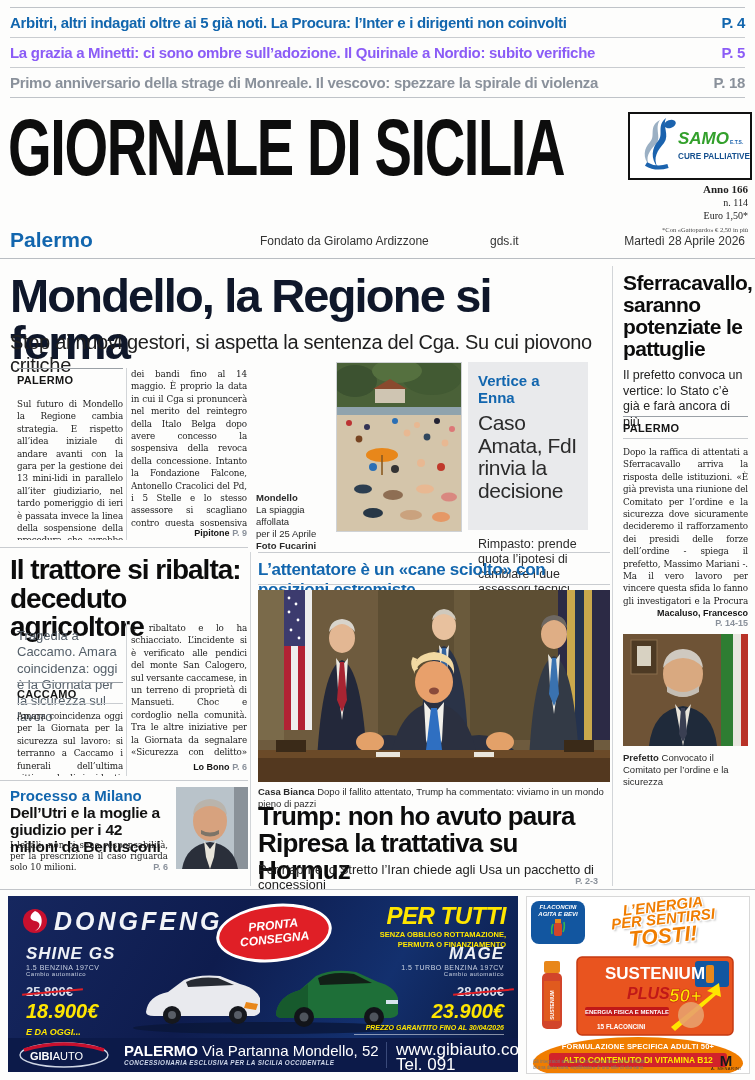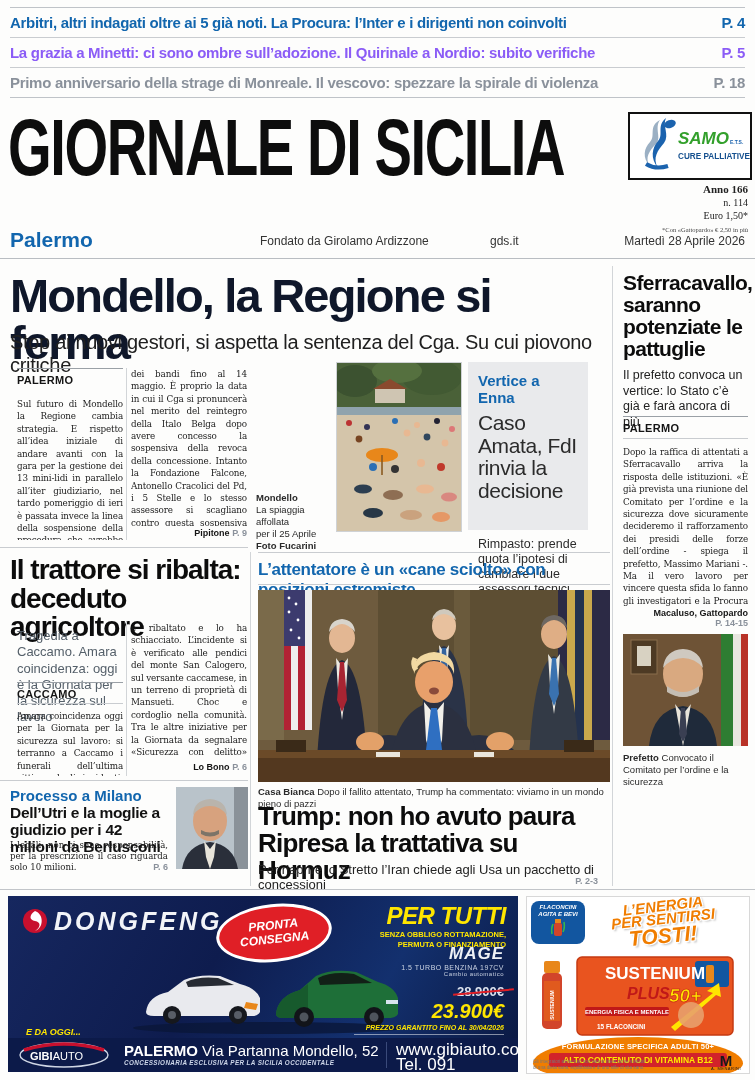--- a/index.html
+++ b/index.html
@@ -206,21 +206,21 @@
 
   <div class="abs vrule" style="left:612px;top:266px;height:620px;"></div>
 
   <div class="abs side-hl" style="left:623px;top:272px;width:125px;">Sferracavallo, saranno potenziate le pattuglie</div>
   <div class="abs side-sub" style="left:623px;top:368px;width:125px;">Il prefetto convoca un vertice: lo Stato c’è già e farà ancora di più</div>
   <div class="abs rule" style="left:623px;width:125px;top:416px;border-color:#9aa0a6;"></div>
   <div class="abs kicker" style="left:623px;top:422px;">PALERMO</div>
   <div class="abs rule" style="left:623px;width:125px;top:438px;"></div>
   <div class="abs serif" style="left:623px;top:446px;width:125px;height:160px;overflow:hidden;">Dopo la raffica di attentati a Sferracavallo arriva la risposta delle istituzioni. «È già prevista una riunione del Comitato per l’ordine e la sicurezza dove sicuramente decideremo il rafforzamento dei presidi delle forze dell’ordine - spiega il prefetto, Massimo Mariani -. Ma il vero lavoro per vincere questa sfida lo fanno gli investigatori e la Procura che, sono sicuro, daranno in tempo utile le risposte giuste a questi atti criminali. La prevenzione è importante, ma è decisivo individuare i responsabili». Il Comune ha già predisposto il potenziamento delle pattuglie della polizia municipale.</div>
   <div class="abs byline" style="left:623px;top:608px;width:125px;">
-    <span>Macaluso, Gattopardo</span><br>
+    <span>Macaluso, Francesco</span><br>
     <span class="pg">P. 14-15</span>
   </div>
 
   <div class="abs" style="left:623px;top:634px;width:125px;height:112px;">
     <svg width="125" height="112" viewBox="0 0 125 112">
       <rect width="125" height="112" fill="#6e5336"></rect>
       <rect x="8" y="6" width="26" height="34" fill="#4d3a24" stroke="#8a6f4d"></rect>
       <rect x="14" y="12" width="14" height="20" fill="#d8d2c2"></rect>
       <rect x="98" y="0" width="12" height="112" fill="#2e7d32"></rect>
       <rect x="110" y="0" width="8" height="112" fill="#e8e6e0"></rect>
@@ -376,20 +376,27 @@
       <span>PRONTA</span>
       <span>CONSEGNA</span>
     </div>
 
     <div class="abs df-pertutti yellow" style="right:12px;top:6px;">PER TUTTI</div>
     <div class="abs df-sub yellow" style="right:12px;top:34px;">
       <span>SENZA OBBLIGO ROTTAMAZIONE,</span><br>
       <span>PERMUTA O FINANZIAMENTO</span>
     </div>
 
+    <div class="abs" style="left:18px;top:48px;">
+      <div class="df-model">SHINE GS</div>
+      <div class="df-spec">1.5 BENZINA 197CV</div>
+      <div class="df-spec" style="font-size:6px;">Cambio automatico</div>
+      <div style="margin-top:5px;"><span class="df-old">25.800€</span></div>
+      <div class="df-new yellow">18.900€</div>
+    </div>
 
     <div class="abs" style="right:14px;top:48px;text-align:right;">
       <div class="df-model">MAGE</div>
       <div class="df-spec">1.5 TURBO BENZINA 197CV</div>
       <div class="df-spec" style="font-size:6px;">Cambio automatico</div>
       <div style="margin-top:5px;"><span class="df-old">28.900€</span></div>
       <div class="df-new yellow">23.900€</div>
     </div>
 
     <svg class="abs" style="left:120px;top:58px;" width="280" height="80" viewBox="0 0 280 80">

